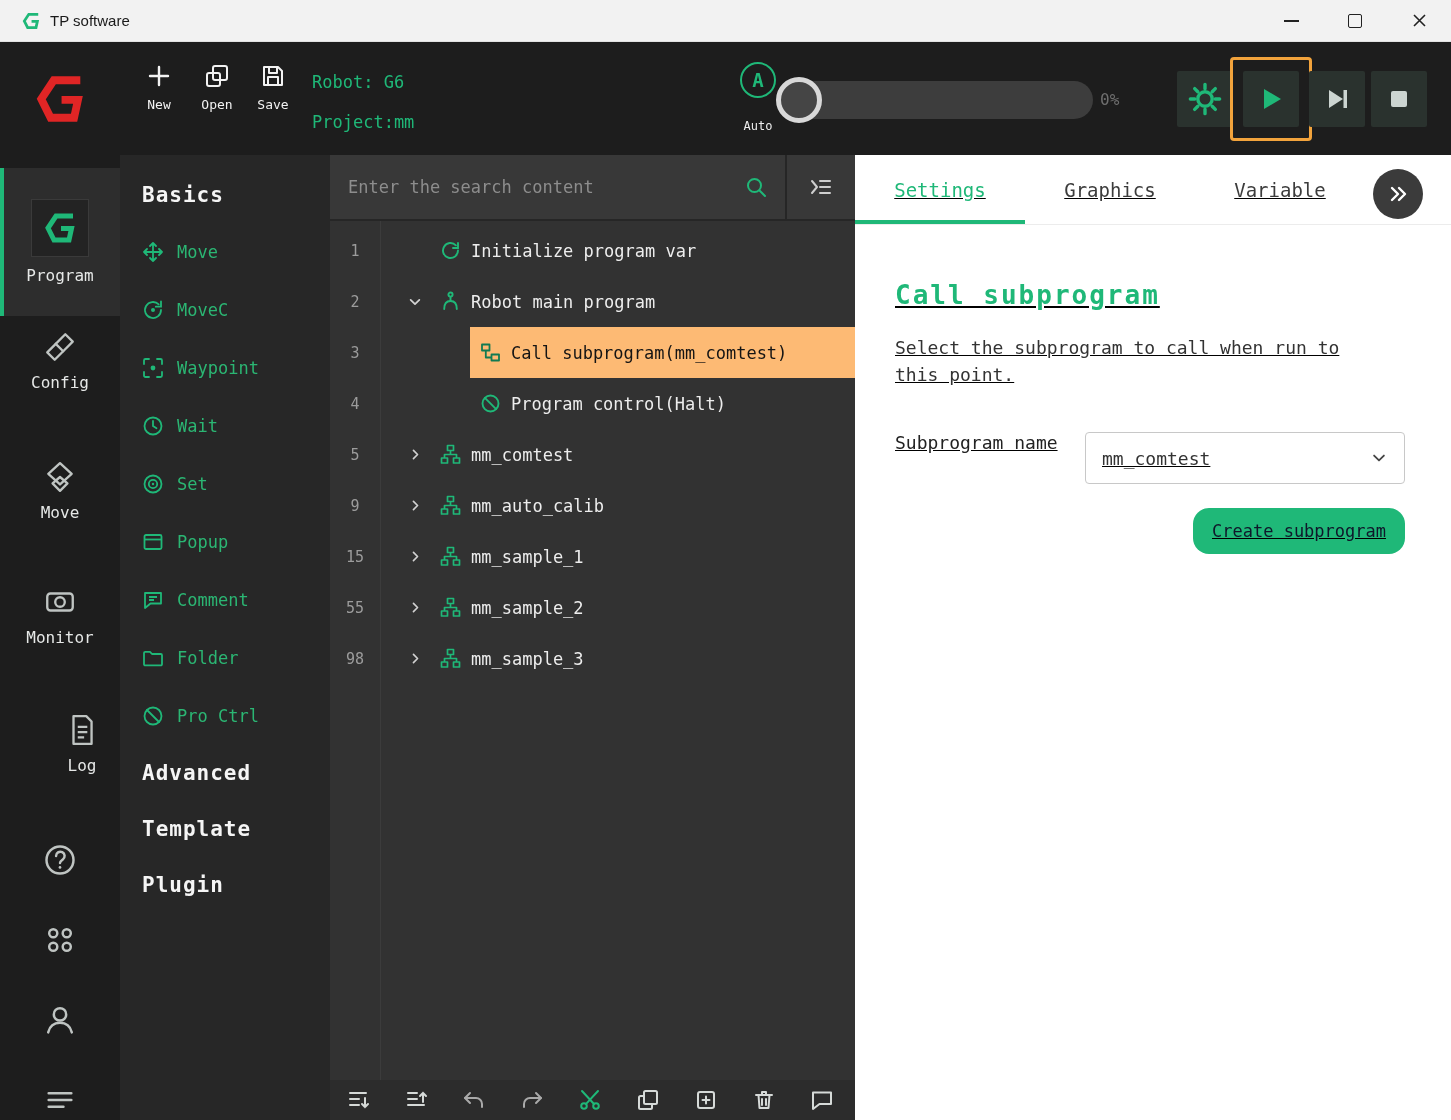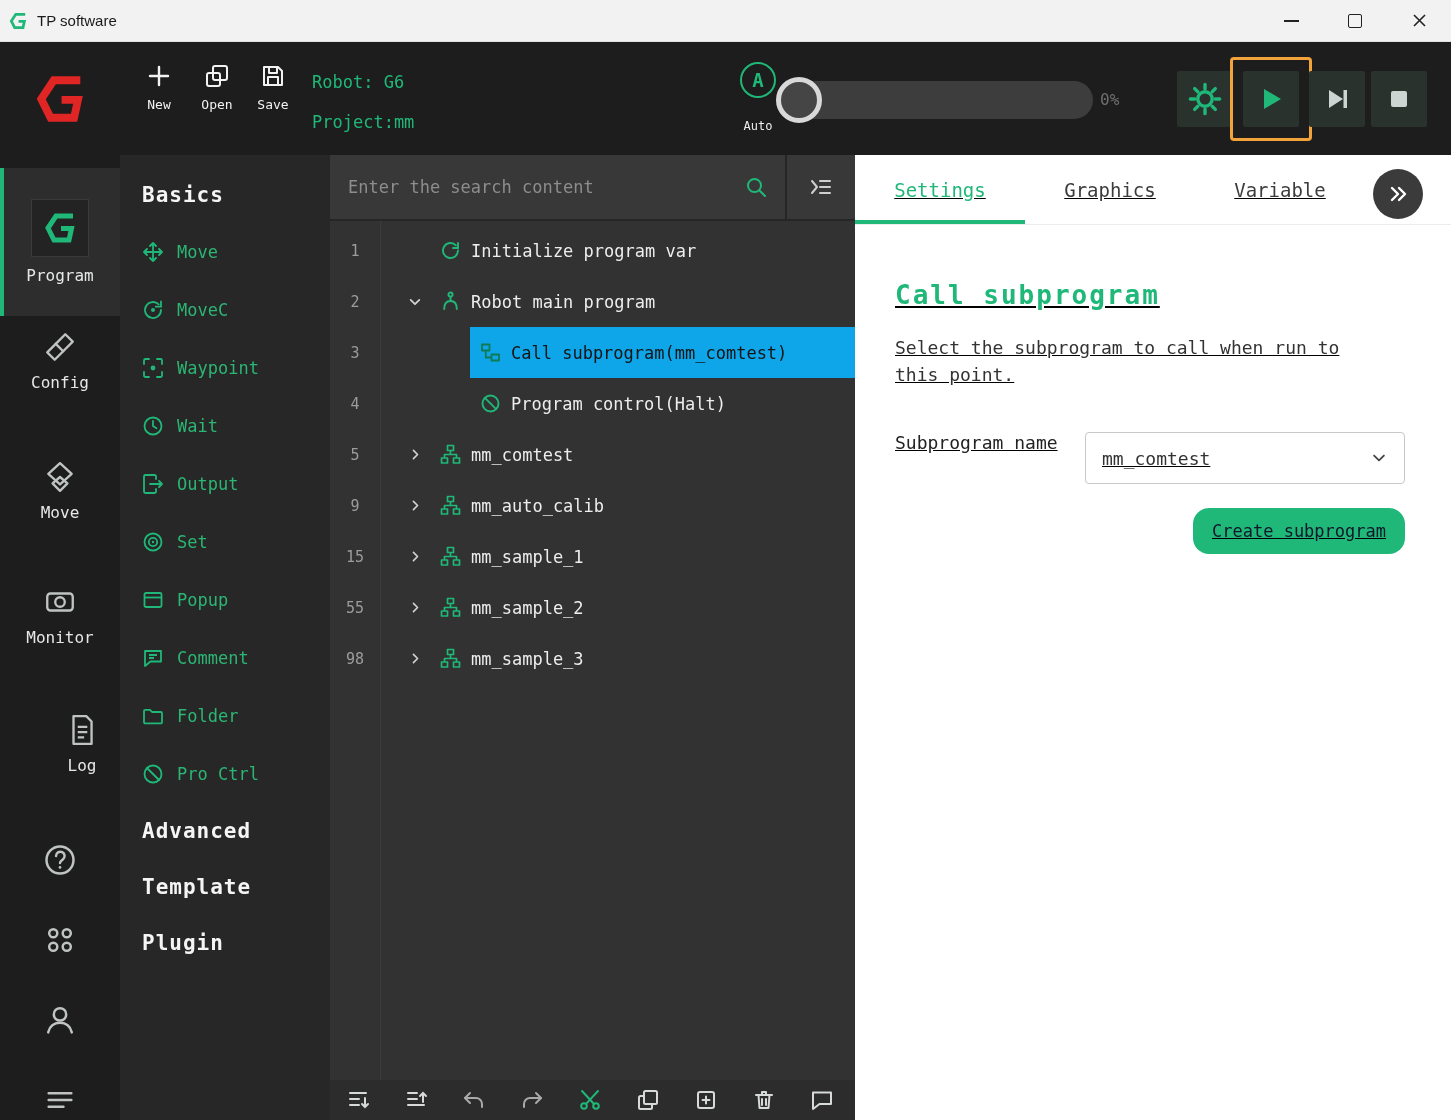--- a/index.html
+++ b/index.html
@@ -3,21 +3,21 @@
 <meta charset="utf-8">
 <style>
   * { margin:0; padding:0; box-sizing:border-box; }
   html,body { width:1451px; height:1120px; }
   body { font-family:"DejaVu Sans Mono","Liberation Mono",monospace; background:#1d1d1d; overflow:hidden; }
   .screen { position:relative; width:1451px; height:1120px; background:#1d1d1d; }
   svg { display:block; }
 
   
   .titlebar { position:absolute; top:0; left:0; width:1451px; height:42px; background:#f2f2f2;
-              border-bottom:1px solid #e1e1e1; display:flex; align-items:center; padding-left:8px; }
+              border-bottom:1px solid #e1e1e1; display:flex; align-items:center; padding-left:21px; }
   .tb-logo { color:#1fb878; }
   .tb-title { font-family:"Liberation Sans",sans-serif; font-size:15px; color:#1a1a1a; margin-left:9px; }
   .win-btns { margin-left:auto; display:flex; height:100%; }
   .winbtn { width:64px; height:100%; display:flex; align-items:center; justify-content:center; cursor:pointer; color:#222; }
   .min-glyph { width:15px; height:2px; background:#222; }
   .max-glyph { width:14px; height:14px; border:1.6px solid #222; border-radius:2px; }
 
   
   .leftcol { position:absolute; top:42px; left:0; width:120px; height:1078px; background:#1d1d1d; }
   .logo-block { position:absolute; top:0; left:0; width:120px; height:113px; display:flex; align-items:center; justify-content:center; color:#e02525; }
@@ -69,21 +69,21 @@
   .filter-btn { width:70px; border-left:2px solid #262626; display:flex; align-items:center; justify-content:center; color:#cfcfcf; cursor:pointer; }
   .tree-body { flex:1; padding-top:4px; position:relative; overflow:hidden; }
   .tree-body::before { content:""; position:absolute; left:50px; top:0; bottom:0; width:1px; background:#3c3c3c; }
   .trow { display:flex; height:51px; align-items:stretch; cursor:pointer; }
   .tnum { width:50px; display:flex; align-items:center; justify-content:center; color:#9c9c9c; font-size:15px; flex:none; }
   .trow-main { flex:1; display:flex; align-items:center; min-width:0; }
   .chev-slot { width:30px; margin-left:20px; display:flex; align-items:center; justify-content:center; color:#d2d2d2; flex:none; }
   .chip { flex:1; height:100%; display:flex; align-items:center; gap:10px; padding:0 10px; color:#ededed; font-size:17px; white-space:nowrap; }
   .chip .ti { color:#1fb878; flex:none; }
   .indent2 .chip { margin-left:40px; }
-  .trow.selected .chip { background:#0ea5e9; color:#141414; }
+  .trow.selected .chip { background:#fdba74; color:#141414; }
   .trow.selected .chip .ti { color:#117a52; }
   .tree-tools { height:40px; background:#2c2c2c; display:flex; align-items:center; padding-left:16px; gap:34px; color:#d6dad8; flex:none; }
   .tool-btn { cursor:pointer; color:#d6dad8; }
   .tool-dim { color:#a9a9a9; }
   .tool-green { color:#1fb878; }
 
   
   .rightpanel { position:absolute; top:155px; left:855px; width:596px; height:965px; background:#ffffff;text-decoration:underline; }
   .tab-row { height:70px; display:flex; align-items:stretch; border-bottom:1px solid #ececec; position:relative; }
   .tab { width:170px; display:flex; align-items:center; justify-content:center; font-size:19px; color:#3c3c3c; position:relative; cursor:pointer; }
@@ -307,27 +307,20 @@
     </div>
 
     <div class="cmd-item">
       <svg class="ci" width="22" height="22" viewBox="0 0 22 22" fill="none" stroke="currentColor" stroke-width="1.8" stroke-linecap="round">
         <circle cx="11" cy="11" r="8.5"></circle>
           <path d="M11 6v5l3.5 2.2"></path>
       </svg>
       <span>Wait</span>
     </div>
 
-    <div class="cmd-item">
-      <svg class="ci" width="22" height="22" viewBox="0 0 22 22" fill="none" stroke="currentColor" stroke-width="1.8" stroke-linecap="round" stroke-linejoin="round">
-        <path d="M14 6V3.5A1.5 1.5 0 0012.5 2h-9A1.5 1.5 0 002 3.5v15A1.5 1.5 0 003.5 20h9a1.5 1.5 0 001.5-1.5V16"></path>
-        <path d="M8 11h12M17 8l3 3-3 3"></path>
-      </svg>
-      <span>Output</span>
-    </div>
 
     <div class="cmd-item">
       <svg class="ci" width="22" height="22" viewBox="0 0 22 22" fill="none" stroke="currentColor" stroke-width="1.8">
         <circle cx="11" cy="11" r="8.5"></circle>
           <circle cx="11" cy="11" r="4.2"></circle>
           <circle cx="11" cy="11" r="1.2" fill="currentColor" stroke="none"></circle>
       </svg>
       <span>Set</span>
     </div>
 

